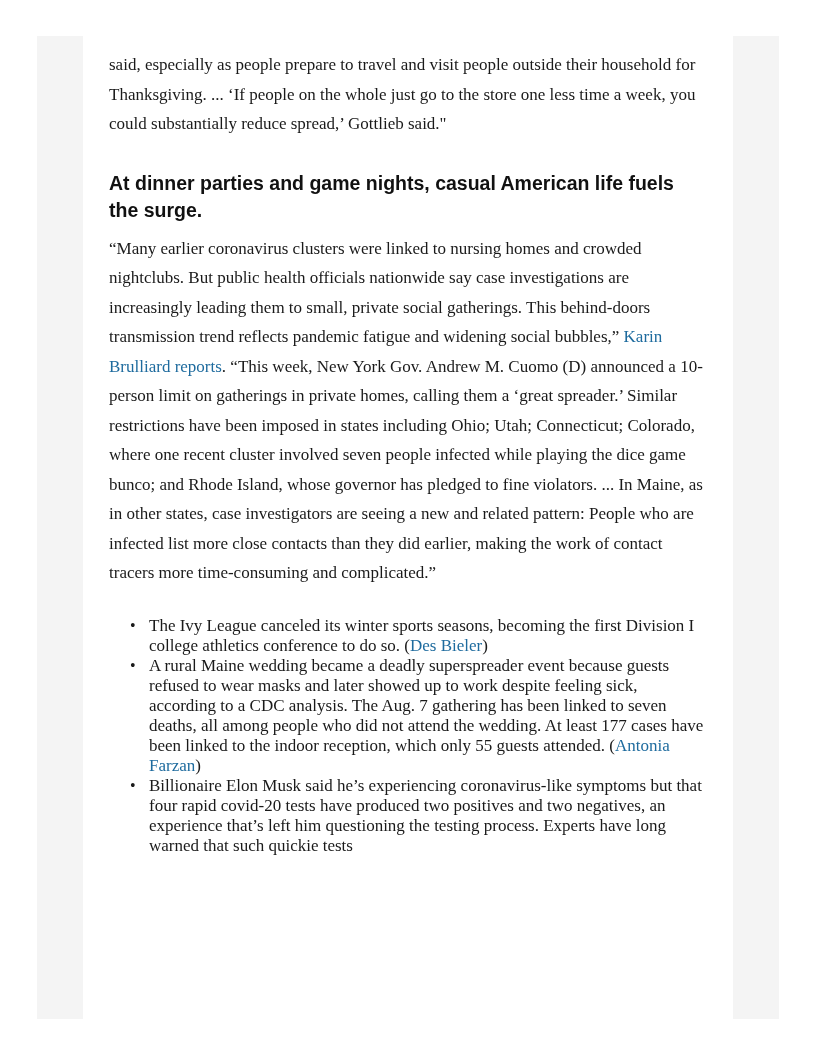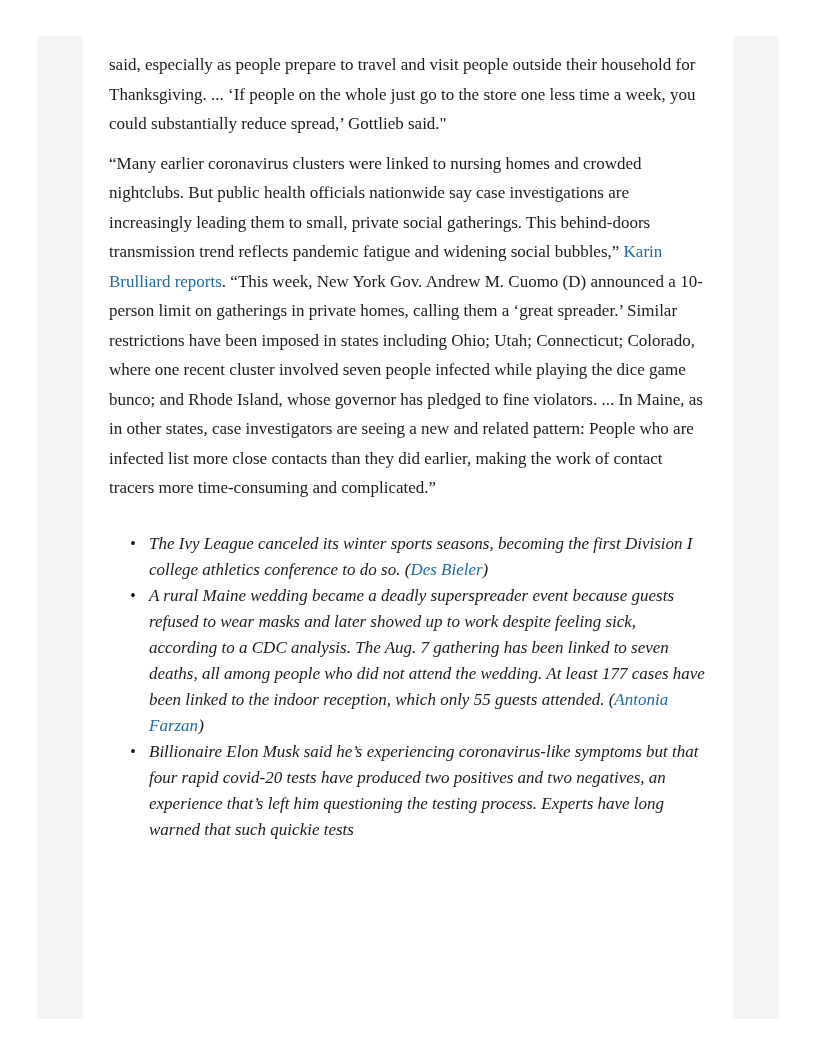--- a/index.html
+++ b/index.html
@@ -50,23 +50,22 @@
   }
 
   .news-list {
     margin: 28px 0 0 0;
     padding: 0 0 0 40px;
     list-style: none;
   }
   .news-list li {
     position: relative;
     font-size: 17px;
-    line-height: 26px;
+    line-height: 20px;
     color: #1a1a1a;
-    font-style: italic;
   }
   .news-list li::before {
     content: "\2022";
     position: absolute;
     left: -19px;
     top: 0;
     font-size: 16px;
     color: #1a1a1a;
   }
   a.inline-link {
@@ -78,20 +77,21 @@
 </head>
 <body>
 
 <div class="gutter left"></div>
 <div class="gutter right"></div>
 
 <main class="article">
 
   <p class="body-para intro-para">said, especially as people prepare to travel and visit people outside their household for Thanksgiving. ... ‘If people on the whole just go to the store one less time a week, you could substantially reduce spread,’ Gottlieb said."</p>
 
+  <h2 class="section-heading">At dinner parties and game nights, casual American life fuels the surge.</h2>
 
   <p class="body-para main-para"><span>“Many earlier coronavirus clusters were linked to nursing homes and crowded nightclubs. But public health officials nationwide say case investigations are increasingly leading them to small, private social gatherings. This behind-doors transmission trend reflects pandemic fatigue and widening social bubbles,” </span><a class="inline-link" href="#">Karin Brulliard reports</a><span>. “This week, New York Gov. Andrew M. Cuomo (D) announced a 10-person limit on gatherings in private homes, calling them a ‘great spreader.’ Similar restrictions have been imposed in states including Ohio; Utah; Connecticut; Colorado, where one recent cluster involved seven people infected while playing the dice game bunco; and Rhode Island, whose governor has pledged to fine violators. ... In Maine, as in other states, case investigators are seeing a new and related pattern: People who are infected list more close contacts than they did earlier, making the work of contact tracers more time-consuming and complicated.”</span></p>
 
   <ul class="news-list">
 
     <li><span>The Ivy League canceled its winter sports seasons, becoming the first Division I college athletics conference to do so. (</span><a class="inline-link" href="#">Des Bieler</a><span>)</span></li>
 
     <li><span>A rural Maine wedding became a deadly superspreader event because guests refused to wear masks and later showed up to work despite feeling sick, according to a CDC analysis. The Aug. 7 gathering has been linked to seven deaths, all among people who did not attend the wedding. At least 177 cases have been linked to the indoor reception, which only 55 guests attended. (</span><a class="inline-link" href="#">Antonia Farzan</a><span>)</span></li>
 
     <li><span>Billionaire Elon Musk said he’s experiencing coronavirus-like symptoms but that four rapid covid-20 tests have produced two positives and two negatives, an experience that’s left him questioning the testing process. Experts have long warned that such quickie tests</span></li>

